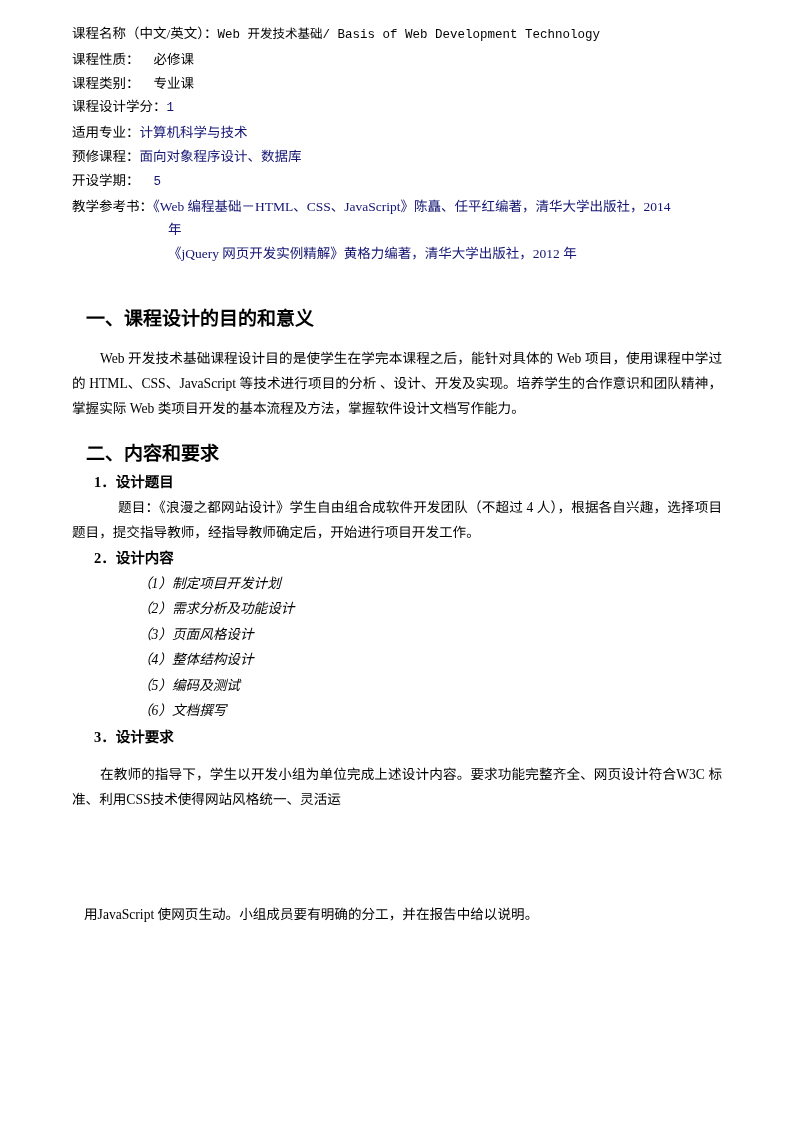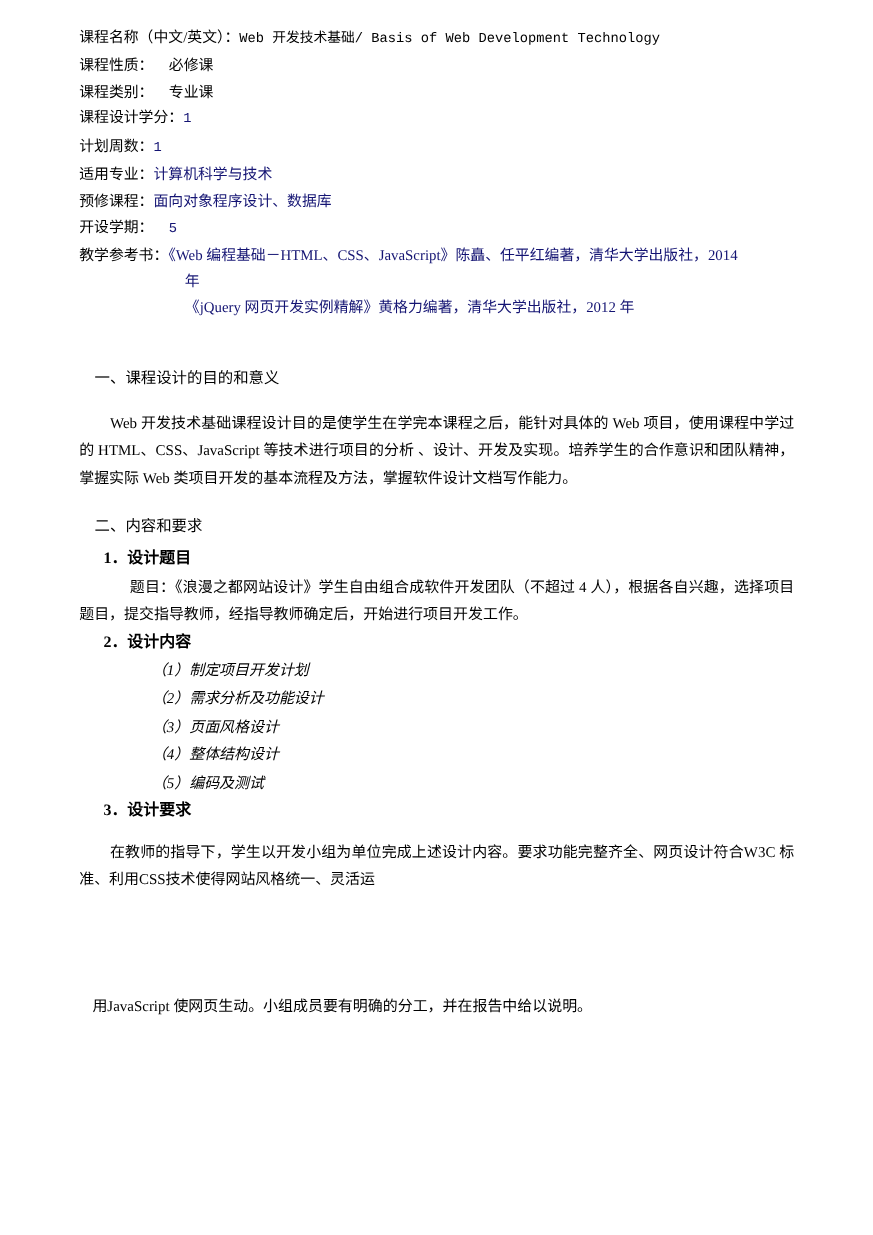--- a/index.html
+++ b/index.html
@@ -70,22 +70,22 @@
     padding-left: 96px;
     color: #141473;
     white-space: nowrap;
   }
   .book-ref {
     color: #141473;
   }
 
   
   .section-h1 {
-    font-size: 14px;
-    font-weight: normal;
+    font-size: 19px;
+    font-weight: bold;
     margin: 0;
     padding-left: 14px;
     line-height: 30px;
   }
   .section-h1.first { margin-top: 38px; }
   .section-h1.spaced { margin-top: 18px; }
 
   .section-h2 {
     font-size: 14.5px;
     font-weight: bold;
@@ -146,23 +146,20 @@
       </div>
 
       <div class="meta-row">
         <span class="meta-label">课程类别：</span><span class="meta-value gap-sm">专业课</span>
       </div>
 
       <div class="meta-row">
         <span class="meta-label">课程设计学分：</span><span class="meta-value blue mono">1</span>
       </div>
 
-      <div class="meta-row">
-        <span class="meta-label">计划周数：</span><span class="meta-value blue mono">1</span>
-      </div>
 
       <div class="meta-row">
         <span class="meta-label">适用专业：</span><span class="meta-value blue">计算机科学与技术</span>
       </div>
 
       <div class="meta-row">
         <span class="meta-label">预修课程：</span><span class="meta-value blue">面向对象程序设计、数据库</span>
       </div>
 
       <div class="meta-row">
@@ -184,20 +181,21 @@
     <h3 class="section-h2">1．设计题目</h3>
     <p class="body-p indent-lg">题目：《浪漫之都网站设计》学生自由组合成软件开发团队（不超过 4 人），根据各自兴趣，选择项目题目，提交指导教师，经指导教师确定后，开始进行项目开发工作。</p>
 
     <h3 class="section-h2">2．设计内容</h3>
     <ul class="sub-list">
       <li>（1）制定项目开发计划</li>
       <li>（2）需求分析及功能设计</li>
       <li>（3）页面风格设计</li>
       <li>（4）整体结构设计</li>
       <li>（5）编码及测试</li>
+      <li>（6）文档撰写</li>
     </ul>
 
     <h3 class="section-h2">3．设计要求</h3>
     <p class="body-p indent">在教师的指导下，学生以开发小组为单位完成上述设计内容。要求功能完整齐全、网页设计符合W3C 标准、利用CSS技术使得网站风格统一、灵活运</p>
 
     <p class="tail-p">用JavaScript 使网页生动。小组成员要有明确的分工，并在报告中给以说明。</p>
 
   </div>
 </div>
 

